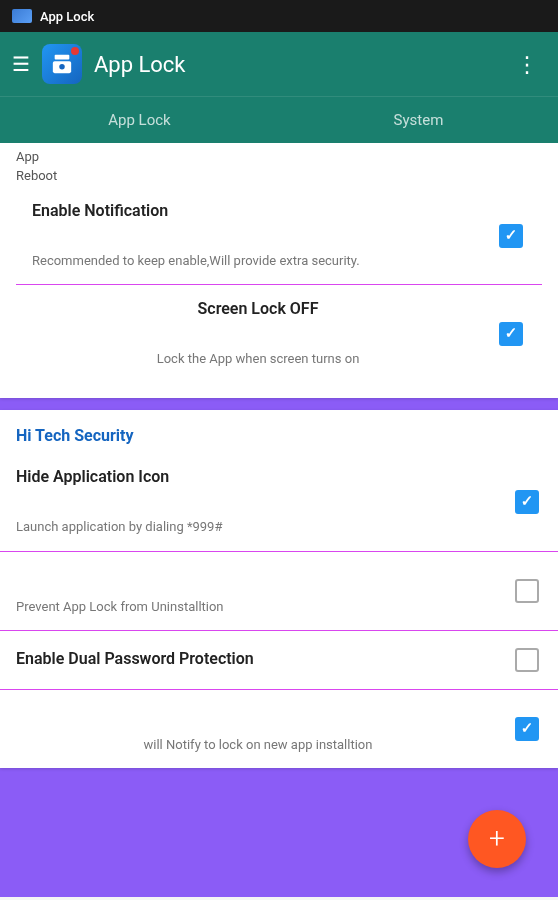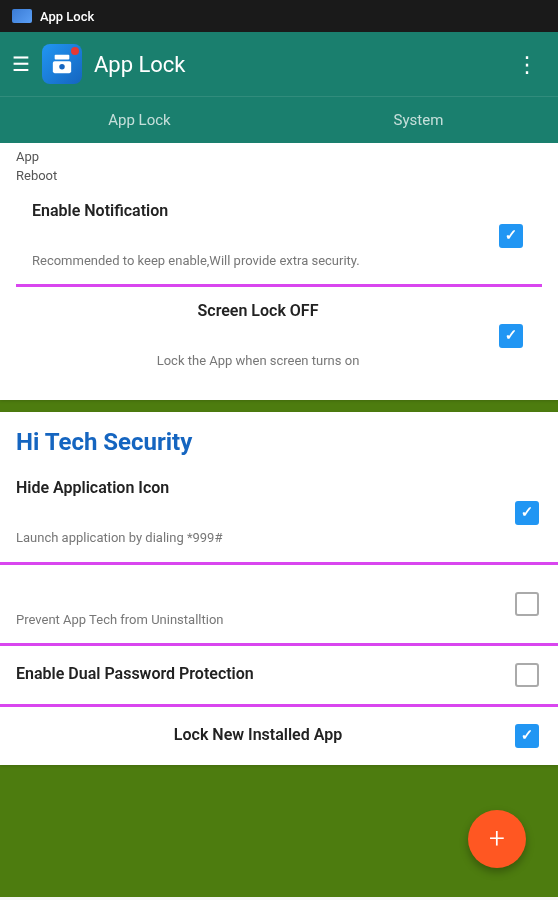--- a/index.html
+++ b/index.html
@@ -120,21 +120,21 @@
       position: absolute;
       bottom: 0;
       left: 0;
       right: 0;
       height: 3px;
       background: white;
     }
 
     
     .content {
-      background: #4d7c0f;
+      background: #8b5cf6;
       height: calc(900px - 32px - 64px - 50px);
       overflow-y: auto;
     }
 
     .card-partial-top {
       background: white;
       padding: 6px 16px 16px 16px;
       box-shadow: 0 1px 3px rgba(0,0,0,0.15);
       margin-bottom: 12px;
     }
@@ -142,21 +142,21 @@
     .partial-label {
       color: #555;
       font-size: 13px;
       margin-bottom: 4px;
     }
 
     .setting-row {
       padding: 14px 16px;
       display: flex;
       align-items: center;
-      border-bottom: 3px solid #d946ef;
+      border-bottom: 1px solid #d946ef;
     }
 
     .setting-row:last-child {
       border-bottom: none;
       text-align: center;
     }
 
     .setting-info {
       flex: 1;
     }
@@ -212,21 +212,21 @@
 
     
     .section-card {
       background: white;
       margin: 0;
       box-shadow: 0 1px 3px rgba(0,0,0,0.15);
     }
 
     .section-header {
       padding: 16px 16px 8px 16px;
-      font-size: 24px;
+      font-size: 16px;
       font-weight: 700;
       color: #1565C0;
     }
 
     
     .fab {
       position: absolute;
       bottom: 32px;
       right: 32px;
       width: 58px;
@@ -313,39 +313,39 @@
         <div class="setting-title">Hide Application Icon</div>
         <div class="setting-desc">Launch application by dialing *999#</div>
       </div>
       <div class="checkbox-container">
         <div class="checkbox checked"></div>
       </div>
     </div>
 
     <div class="setting-row">
       <div class="setting-info">
-        <div class="setting-desc">Prevent App Tech from Uninstalltion</div>
+        <div class="setting-desc">Prevent App Lock from Uninstalltion</div>
       </div>
       <div class="checkbox-container">
         <div class="checkbox"></div>
       </div>
     </div>
 
     <div class="setting-row">
       <div class="setting-info">
         <div class="setting-title">Enable Dual Password Protection</div>
       </div>
       <div class="checkbox-container">
         <div class="checkbox"></div>
       </div>
     </div>
 
     <div class="setting-row">
       <div class="setting-info">
-        <div class="setting-title">Lock New Installed App</div>
+        <div class="setting-desc">will Notify to lock on new app installtion</div>
       </div>
       <div class="checkbox-container">
         <div class="checkbox checked"></div>
       </div>
     </div>
   </div>
 
 </div>
 
 <div class="fab">

